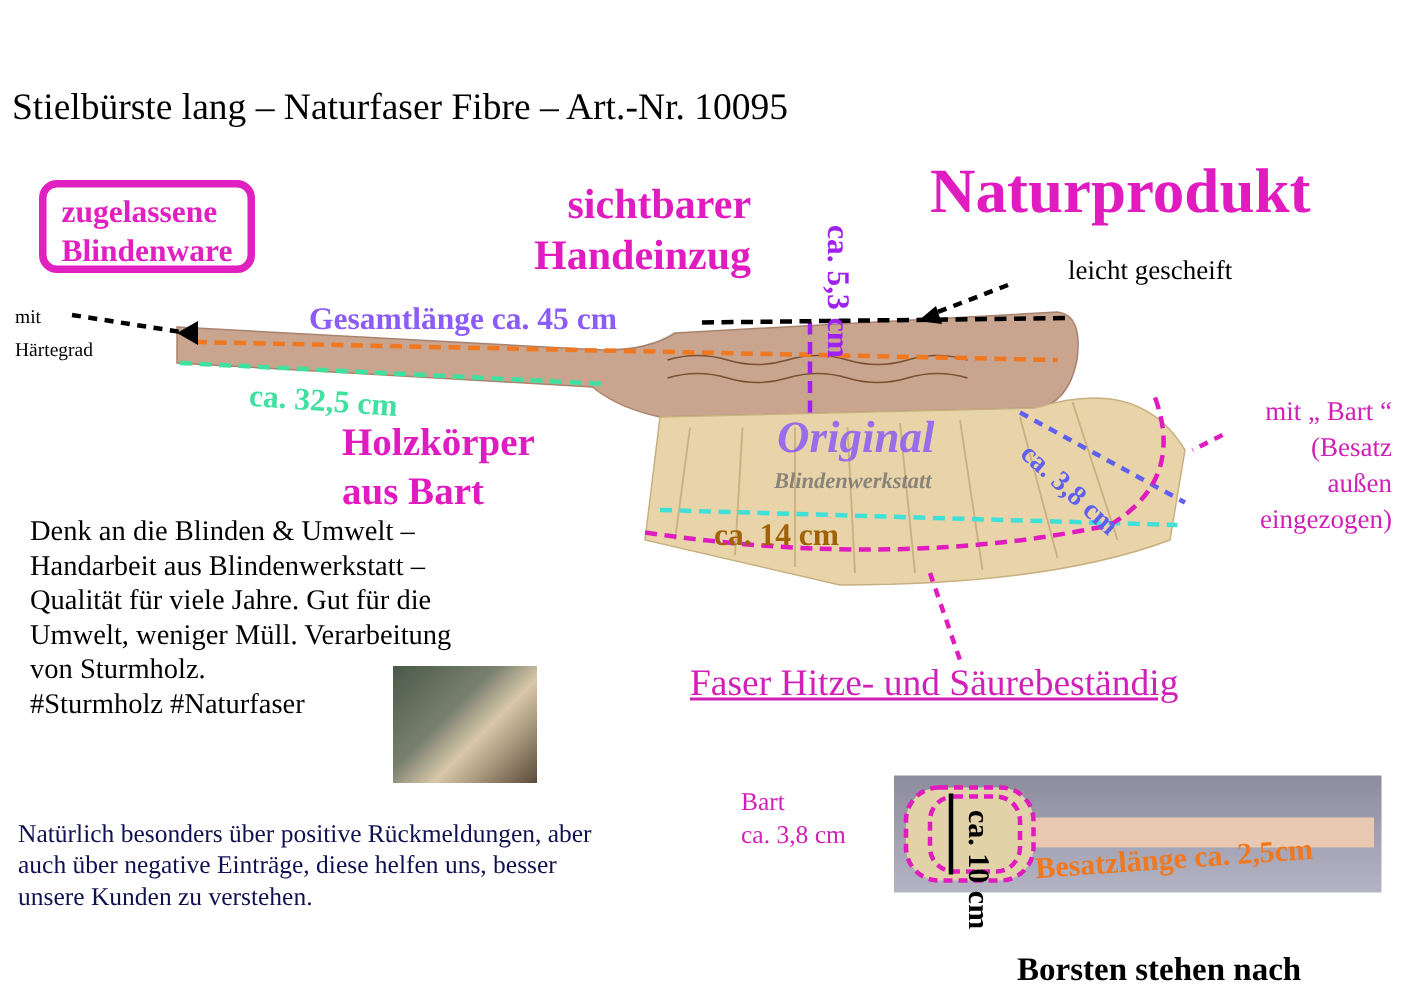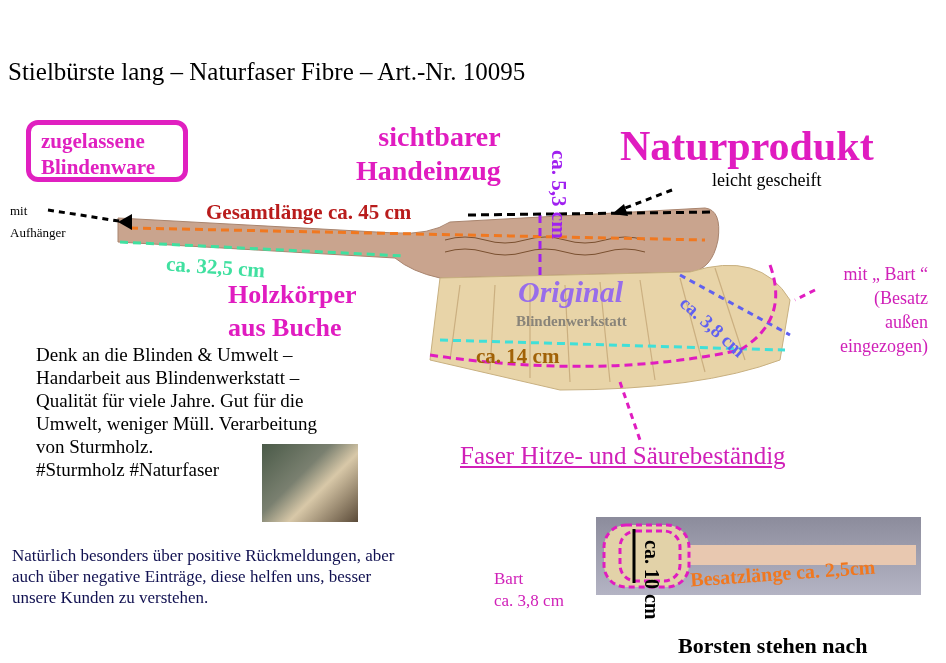--- a/index.html
+++ b/index.html
@@ -1,47 +1,47 @@
 <!DOCTYPE html>
 <html><head>
 <meta charset="utf-8">
 <style>
   html, body { margin:0; padding:0; }
   body { width:946px; height:663px; background:#ffffff; position:relative; overflow:hidden;
          font-family:"Liberation Serif", serif; color:#000; }
   .abs { position:absolute; }
   .title { left:8px; top:58px; font-size:25px; white-space:nowrap; }
-  .badge { left:26px; top:120px; width:162px; height:62px; border:5px solid #e020c0; border-radius:12px;
+  .badge { left:26px; top:120px; width:144px; height:62px; border:5px solid #e020c0; border-radius:12px;
            box-sizing:border-box; color:#e020c0; font-weight:bold; font-size:21px; line-height:26px; padding:3px 10px; }
   .mag-bold { color:#e01cc0; font-weight:bold; }
-  .natur { left:620px; top:104px; font-size:42px;margin-top:18px; }
+  .natur { left:620px; top:104px; font-size:42px; }
   .sicht { left:356px; top:120px; font-size:28px; line-height:34px;text-align:right; }
   .holz { left:228px; top:278px; font-size:26px; line-height:33px; }
   .mit { left:10px; top:200px; font-size:13px; line-height:22px; }
   .leicht { left:712px; top:170px; font-size:18px;text-align:right; }
-  .gesamt { left:206px; top:200px; font-size:21px; font-weight:bold; color:#b91c1c; }
+  .gesamt { left:206px; top:200px; font-size:21px; font-weight:bold; color:#8b5cf6; }
   .ca325 { left:166px; top:255px; font-size:21px; font-weight:bold; color:#40e0a0; transform:rotate(4deg); }
   .ca14 { left:476px; top:344px; font-size:21px; font-weight:bold; color:#a16207; }
   .ca53 { left:546px; top:150px; font-size:21px; font-weight:bold; color:#a020f0; writing-mode:vertical-rl; }
   .ca38 { left:690px; top:292px; font-size:19px; font-weight:bold; color:#6060f0; transform:rotate(42deg); transform-origin:left top; }
   .bart { left:760px; top:262px; width:168px; text-align:right; color:#d020b8; font-size:18px; line-height:24px; }
-  .denk { left:20px; top:343px; width:360px; font-size:19px; line-height:23px;margin-left:16px; }
+  .denk { left:20px; top:343px; width:360px; font-size:19px; line-height:23px; }
   .faser { left:460px; top:440px; color:#d020b8; font-size:25px; line-height:32px; }
   .faser .ul { text-decoration:underline; }
   .wir { left:12px; top:545px; color:#101050; }
   .wir .h { font-size:22px; line-height:26px; }
   .wir .p { font-size:17px; line-height:21px; }
-  .bart2 { left:494px; top:524px; color:#d020b8; font-size:17px; line-height:22px;margin-top:44px; }
+  .bart2 { left:494px; top:524px; color:#d020b8; font-size:17px; line-height:22px; }
   .borsten { left:678px; top:632px; font-size:22px; font-weight:bold; line-height:28px; }
   .ca10 { left:640px; top:540px; font-size:20px; font-weight:bold; writing-mode:vertical-rl; }
   .besatz { left:690px; top:562px; font-size:20px; font-weight:bold; color:#f07820; transform:rotate(-4deg); }
   .photo2 { left:596px; top:517px; width:325px; height:78px; background:linear-gradient(180deg,#8c8c9c,#b4b4c4); }
   .storm { left:262px; top:444px; width:96px; height:78px; background:linear-gradient(135deg,#4a5a48 0%,#7a8070 40%,#d8c8a8 60%,#5a4a38 100%); }
   .watermark { left:518px; top:275px; color:#8b5cf6; font-size:30px; font-style:italic; font-weight:bold; opacity:.85; }
-  .watermark2 { left:516px; top:313px; color:#6a6a6a; font-size:15px; font-weight:bold; opacity:.75; }
+  .watermark2 { left:516px; top:313px; color:#6a6a6a; font-size:15px; font-style:italic; font-weight:bold; opacity:.75; }
 </style>
 </head>
 <body>
 
 <div class="abs title">Stielbürste lang  – Naturfaser Fibre – Art.-Nr. 10095</div>
 
 <div class="abs badge">
   <div>zugelassene</div>
   <div>Blindenware</div>
 </div>
@@ -86,32 +86,32 @@
   <line x1="815" y1="290" x2="795" y2="300" stroke="#e01cc0" stroke-width="3" stroke-dasharray="6,5"></line>
   <polygon points="118,222 132,214 132,230" fill="#000"></polygon>
   <polygon points="612,214 624,204 628,216" fill="#000"></polygon>
 </svg>
 
 <div class="abs watermark">Original</div>
 <div class="abs watermark2">Blindenwerkstatt</div>
 
 <div class="abs mit">
   <div>mit</div>
-  <div>Aufhänger</div>
+  <div>Härtegrad</div>
 </div>
 <div class="abs leicht">leicht gescheift</div>
 <div class="abs gesamt">Gesamtlänge ca. 45 cm</div>
 <div class="abs ca325">ca. 32,5 cm</div>
 <div class="abs ca14">ca. 14 cm</div>
 <div class="abs ca53">ca. 5,3 cm</div>
 <div class="abs ca38">ca. 3,8 cm</div>
 
 <div class="abs holz mag-bold">
   <div>Holzkörper</div>
-  <div>aus Buche</div>
+  <div>aus Bart</div>
 </div>
 
 <div class="abs bart">
   <div>mit „ Bart “</div>
   <div>(Besatz</div>
   <div>außen</div>
   <div>eingezogen)</div>
 </div>
 
 <div class="abs denk">

